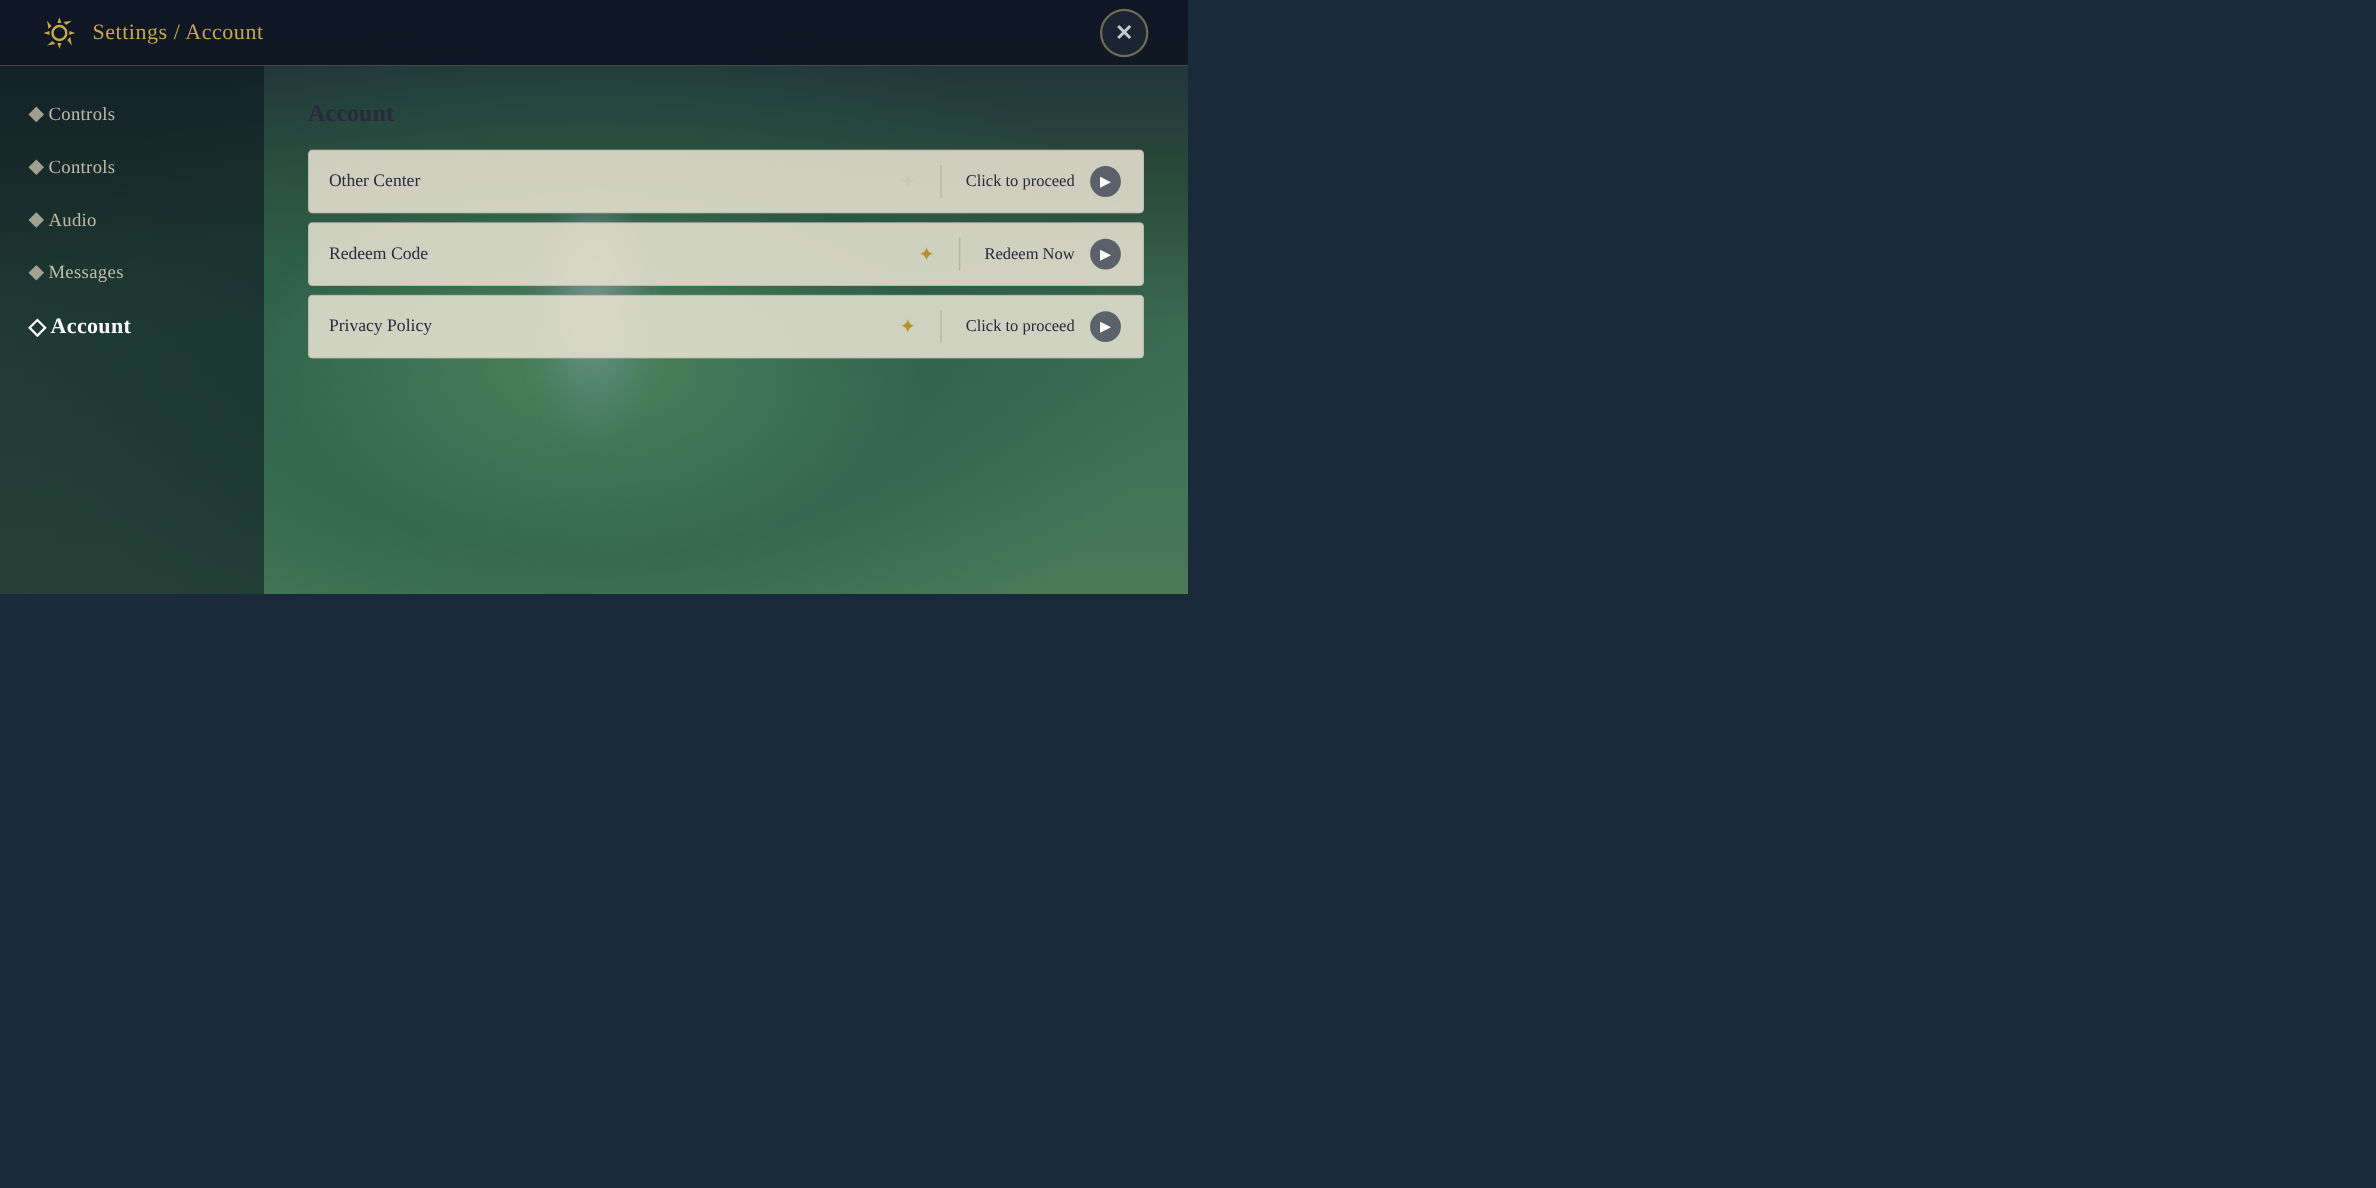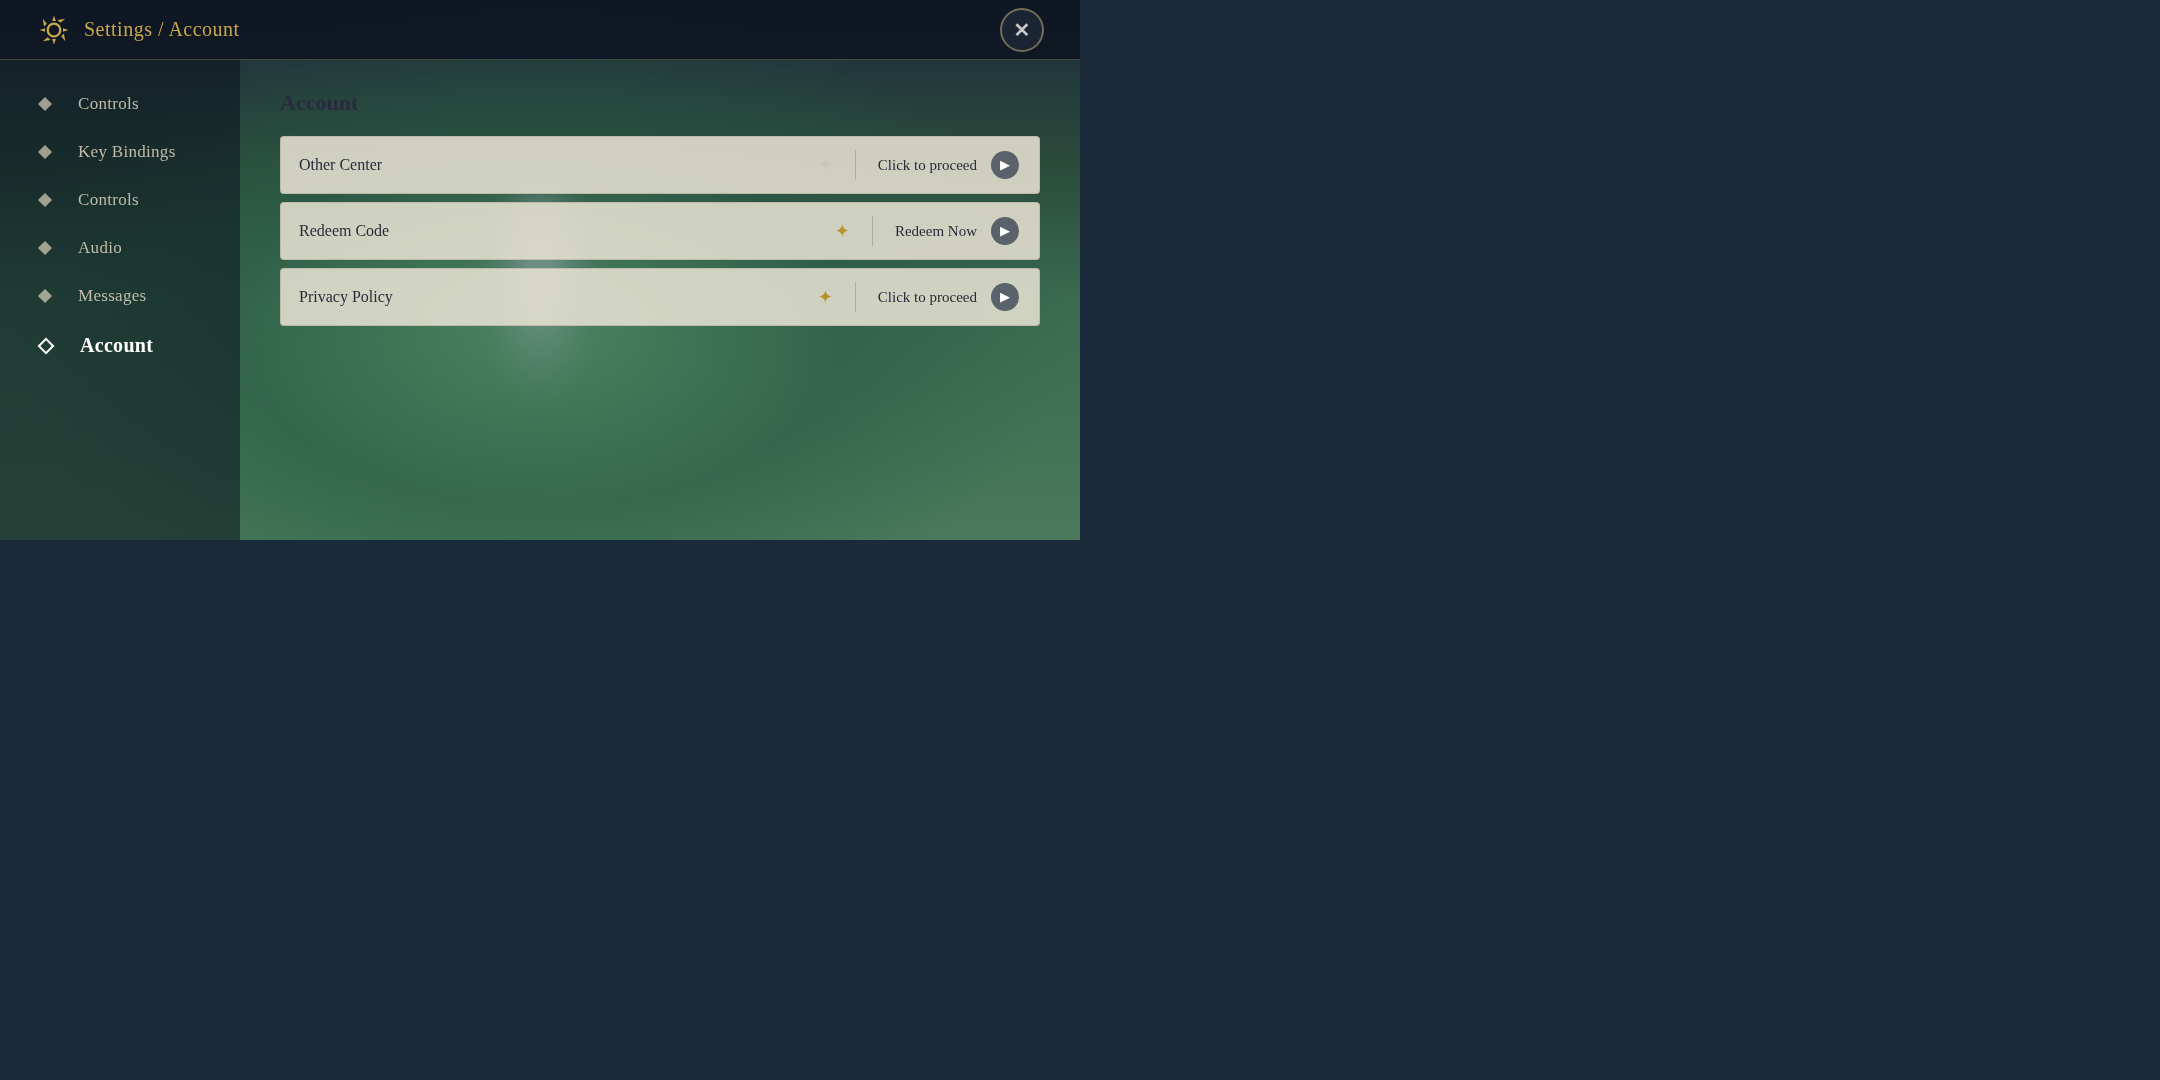--- a/index.html
+++ b/index.html
@@ -96,22 +96,22 @@
       width: 240px;
       bottom: 0;
       background: rgba(10, 18, 30, 0.55);
       padding: 20px 0;
       z-index: 5;
     }
 
     .sidebar-item {
       display: flex;
       align-items: center;
-      gap: 28px;
-      padding: 14px 40px;
+      gap: 6px;
+      padding: 14px 28px;
       cursor: pointer;
       color: rgba(220,210,190,0.85);
       font-size: 17px;
       letter-spacing: 0.3px;
       transition: color 0.2s;
     }
 
     .sidebar-item.active {
       color: #ffffff;
       font-size: 20px;
@@ -238,24 +238,20 @@
   </button>
 </div>
 
 <nav class="sidebar">
   <div class="sidebar-item">
     <span class="diamond-icon"></span>
     <span>Controls</span>
   </div>
   <div class="sidebar-item">
     <span class="diamond-icon"></span>
-    <span>Key Bindings</span>
-  </div>
-  <div class="sidebar-item">
-    <span class="diamond-icon"></span>
     <span>Controls</span>
   </div>
   <div class="sidebar-item">
     <span class="diamond-icon"></span>
     <span>Audio</span>
   </div>
   <div class="sidebar-item">
     <span class="diamond-icon"></span>
     <span>Messages</span>
   </div>

